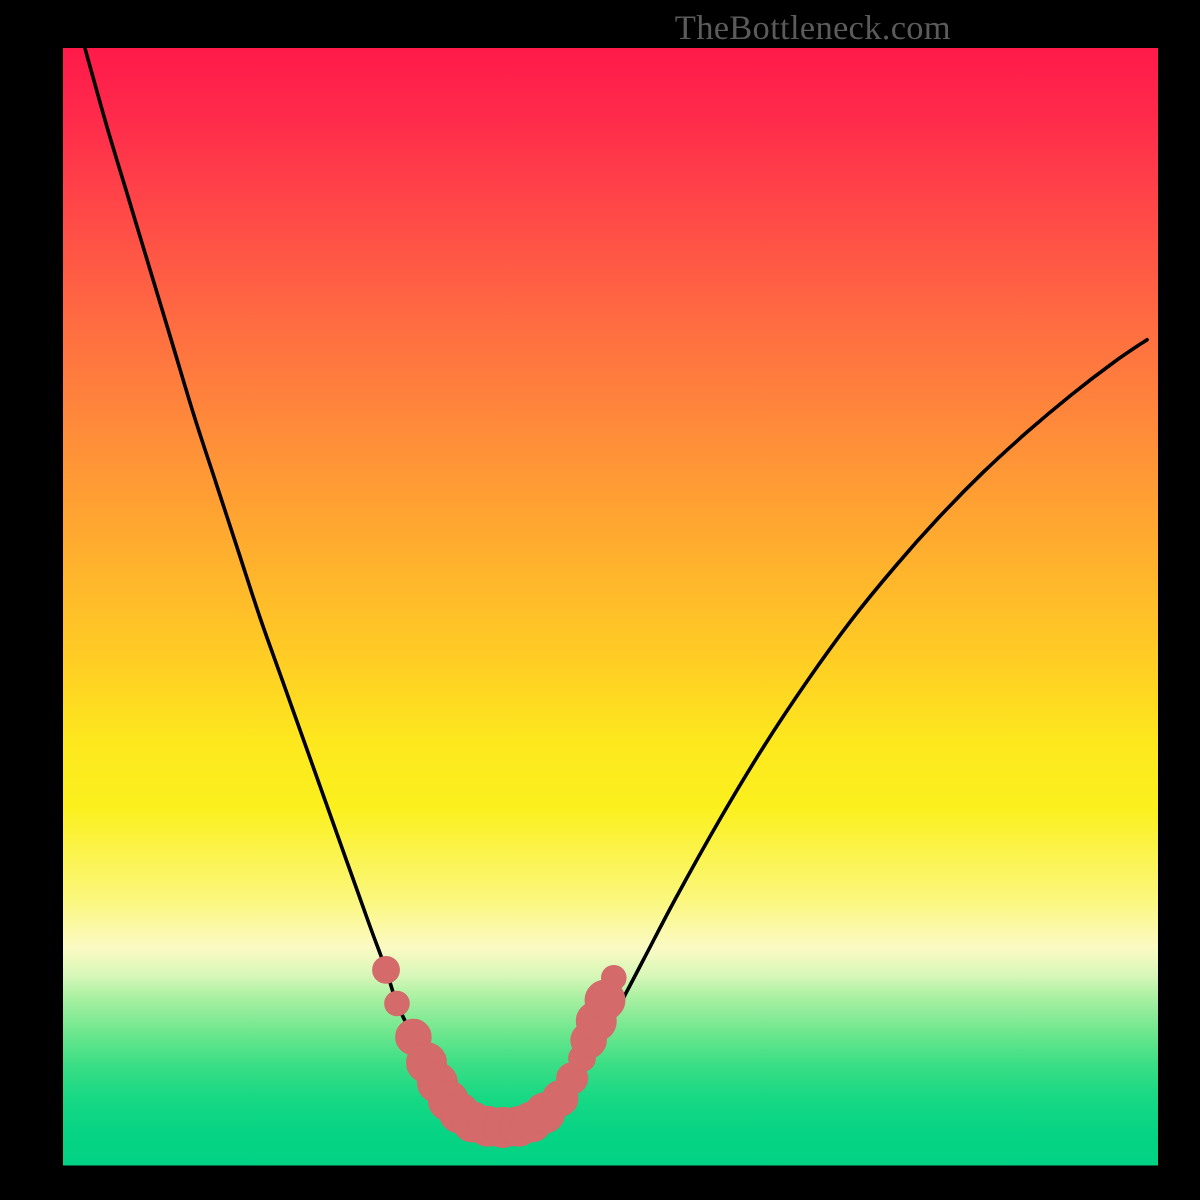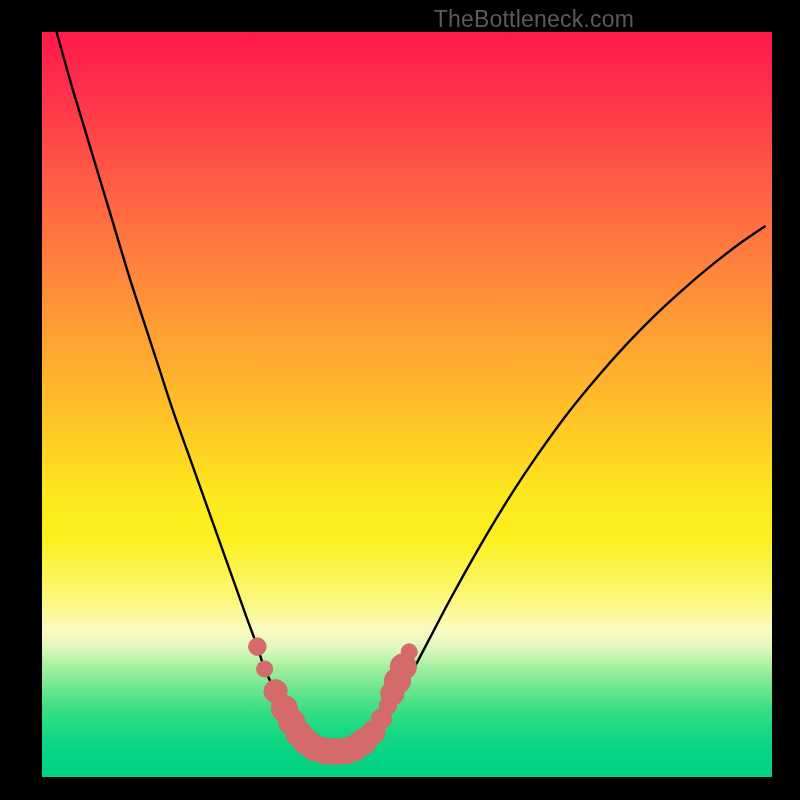--- a/index.html
+++ b/index.html
@@ -11,20 +11,21 @@
     overflow: hidden;
     font-family: Arial, Helvetica, sans-serif;
   }
   .frame {
     position: absolute;
     left: 0;
     top: 0;
     width: 648px;
     height: 800px;
     background: #000;
+    font-family: Liberation Serif, serif;
   }
   
   .plot {
     position: absolute;
     left: 42px;
     top: 32px;
     width: 730px;
     height: 745px;
     background: linear-gradient(
       to bottom,

